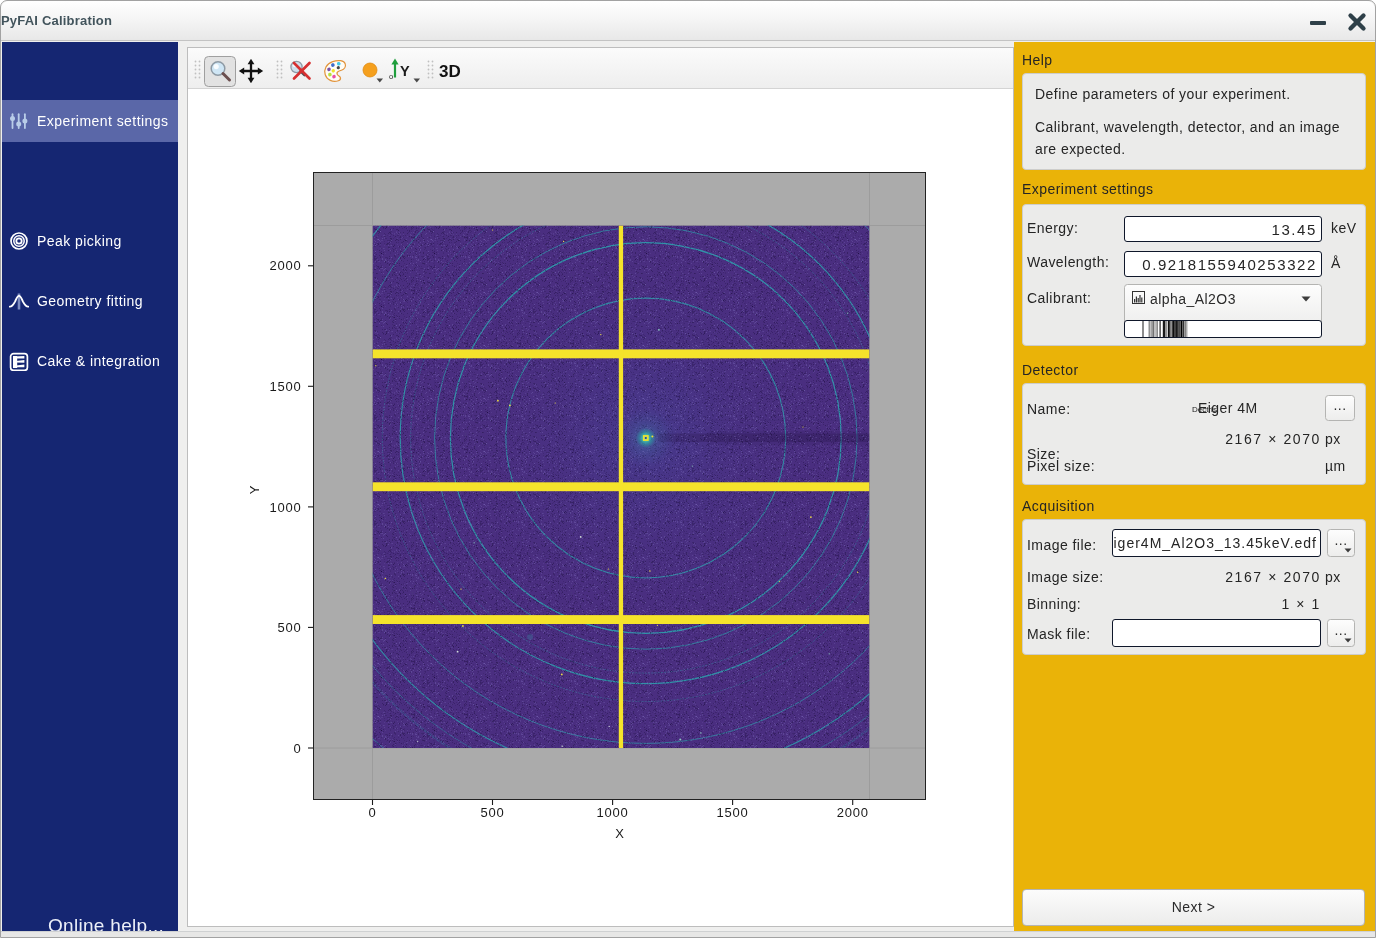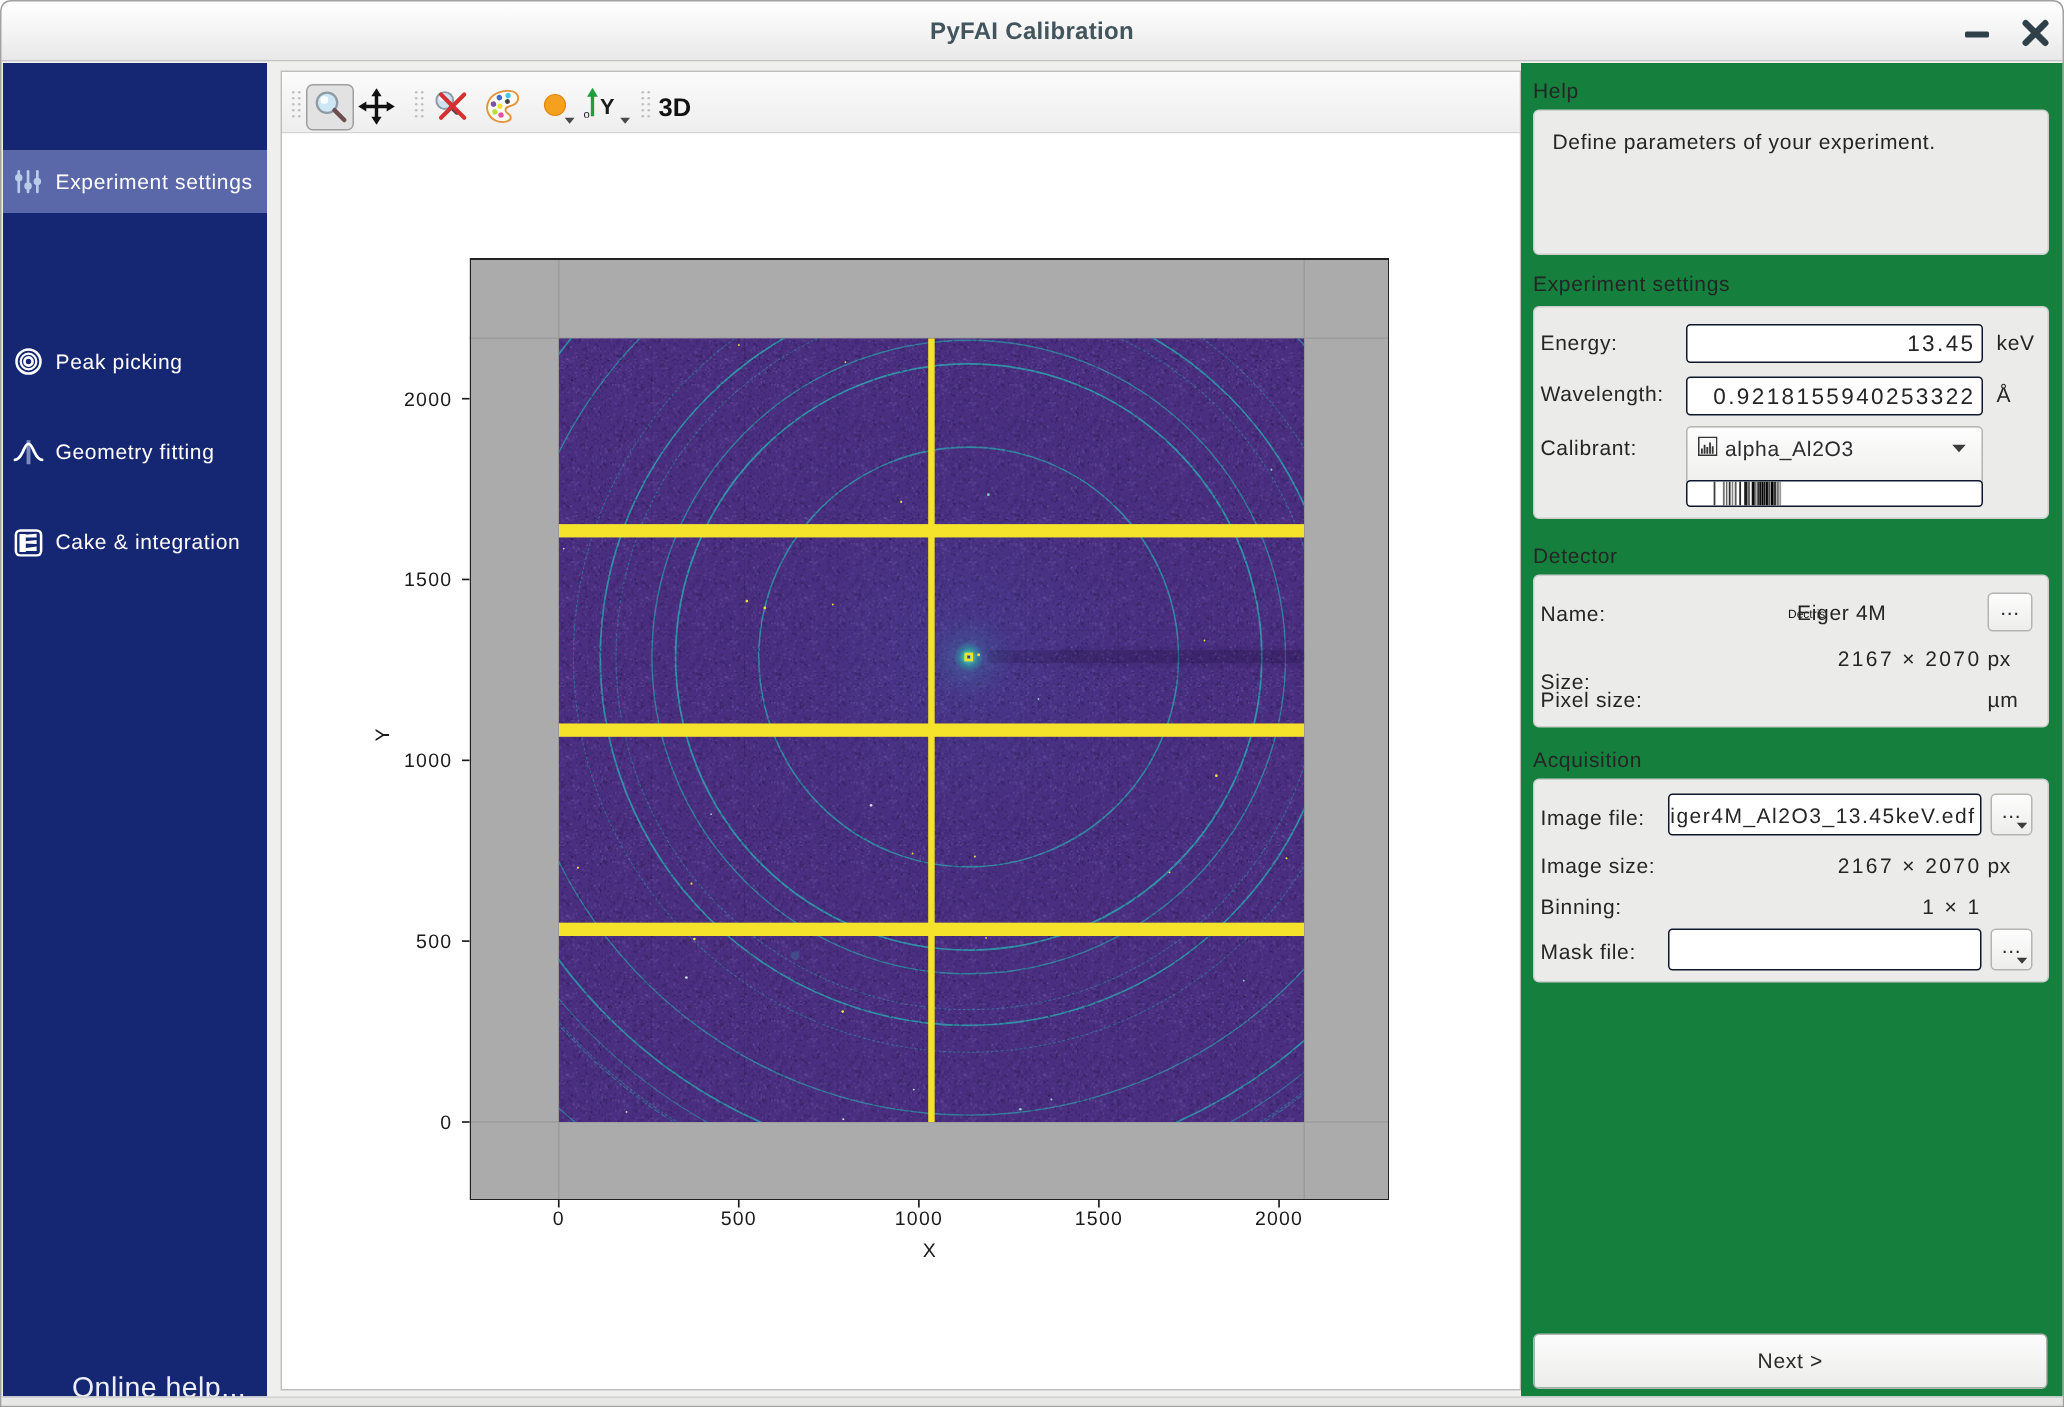--- a/index.html
+++ b/index.html
@@ -5,39 +5,39 @@
 <style>
 * { margin:0; padding:0; box-sizing:border-box; }
 html,body { width:1376px; height:938px; overflow:hidden; }
 body { font-family:"Liberation Sans", sans-serif; background:#ffffff; position:relative; }
 .window { position:absolute; left:0; top:0; width:1376px; height:938px;
   background:#efefee; border:1px solid #a2a2a2; border-radius:7px 7px 0 0; overflow:hidden; }
 
 .titlebar { position:absolute; left:0; top:0; width:100%; height:40px;
   background:linear-gradient(#ffffff, #f3f3f3 55%, #e8e8e8); border-bottom:1px solid #c3c3c3;
   border-radius:8px 8px 0 0; }
-.title { position:absolute; left:0; right:0; top:12px; text-align:center;
-  font-size:16px; font-weight:bold; color:#42545c; letter-spacing:0.2px; }
+.title { position:absolute; left:0; right:0; top:12px; text-align:left;
+  font-size:13px; font-weight:bold; color:#42545c; letter-spacing:0.2px; }
 .btn-min { position:absolute; left:1309px; top:19.5px; width:16px; height:4px; background:#2f4049; border-radius:1px; }
 .btn-close { position:absolute; left:1346px; top:11px; width:20px; height:20px; }
 
 .sidebar { position:absolute; left:1px; top:41px; width:176px; height:889px; background:#152672; }
 .nav-item { position:absolute; left:0; width:176px; height:42px; color:#ffffff; font-size:14px; letter-spacing:0.45px; }
 .nav-item .lbl { position:absolute; left:35px; top:13px; white-space:nowrap; }
 .nav-item.sel { background:#5a67a8; }
 .nav-ico { position:absolute; left:7px; top:11px; width:20px; height:20px; }
 .onlinehelp { position:absolute; left:46px; top:873px; color:#eceff8; font-size:19px; letter-spacing:0.3px; }
 
 .central { position:absolute; left:186px; top:46px; width:827px; height:880px;
   background:#ffffff; border:1px solid #bdbdbd; }
 .toolbar { position:absolute; left:0; top:0; width:825px; height:41px;
   background:linear-gradient(#fbfbfb, #eeeeee); border-bottom:1px solid #d4d4d4; }
 .plotwrap { position:absolute; left:0; top:41px; width:825px; height:837px; background:#fff; }
 
-.rightpanel { position:absolute; left:1013px; top:41px; width:362px; height:889px; background:#15803d; font-size:14px; letter-spacing:0.45px; color:#252525; }
+.rightpanel { position:absolute; left:1013px; top:41px; width:362px; height:889px; background:#eab308; font-size:14px; letter-spacing:0.45px; color:#252525; }
 .rp-label { position:absolute; left:8px; white-space:nowrap; }
 .groupbox { position:absolute; left:8px; width:344px; border:1px solid #cdcdcb; border-radius:4px; background:#ebebea; }
 .fld { position:absolute; background:#ffffff; border:1px solid #0f172a; border-radius:3px; font-size:15px; letter-spacing:1.6px; color:#252525; }
 .btn3d { position:absolute; background:linear-gradient(#fdfdfd, #ededec); border:1px solid #b4b4b2; border-radius:3.5px; color:#2b2b2b; }
 .units { position:absolute; white-space:nowrap; }
 .rowlbl { position:absolute; left:13px; white-space:nowrap; }
 .rval { position:absolute; right:55px; white-space:nowrap; letter-spacing:1.6px; }
 
 .bottombar { position:absolute; left:0; top:930px; width:1376px; height:8px; background:#e7e7e6; border-top:1px solid #cfd1d2; }
 </style>
@@ -1085,20 +1085,21 @@
         <line x1="16.5" y1="3.5" x2="3.5" y2="16.5"></line>
       </g>
     </svg>
   </div>
 
   <div class="rightpanel">
 
     <div class="rp-label" style="top:10px;">Help</div>
     <div class="groupbox" style="top:31px; height:97px;"></div>
     <div style="position:absolute; left:21px; top:40.6px; line-height:22.5px;">Define parameters of your experiment.</div>
+    <div style="position:absolute; left:21px; top:73.5px; width:322px; line-height:22.5px;">Calibrant, wavelength, detector, and an image are expected.</div>
 
     <div class="rp-label" style="top:139px;">Experiment settings</div>
     <div class="groupbox" style="top:162px; height:142px;"></div>
     <div class="rowlbl" style="top:178px;">Energy:</div>
     <div class="fld" style="left:110px; top:174px; width:198px; height:26px; text-align:right; padding:3.5px 4px 0 0;">13.45</div>
     <div class="units" style="left:317px; top:178px;">keV</div>
     <div class="rowlbl" style="top:212px;">Wavelength:</div>
     <div class="fld" style="left:110px; top:209px; width:198px; height:26px; text-align:right; padding:3.5px 4px 0 0;">0.9218155940253322</div>
     <div class="units" style="left:317px; top:213px;">Å</div>
     <div class="rowlbl" style="top:248px;">Calibrant:</div>

